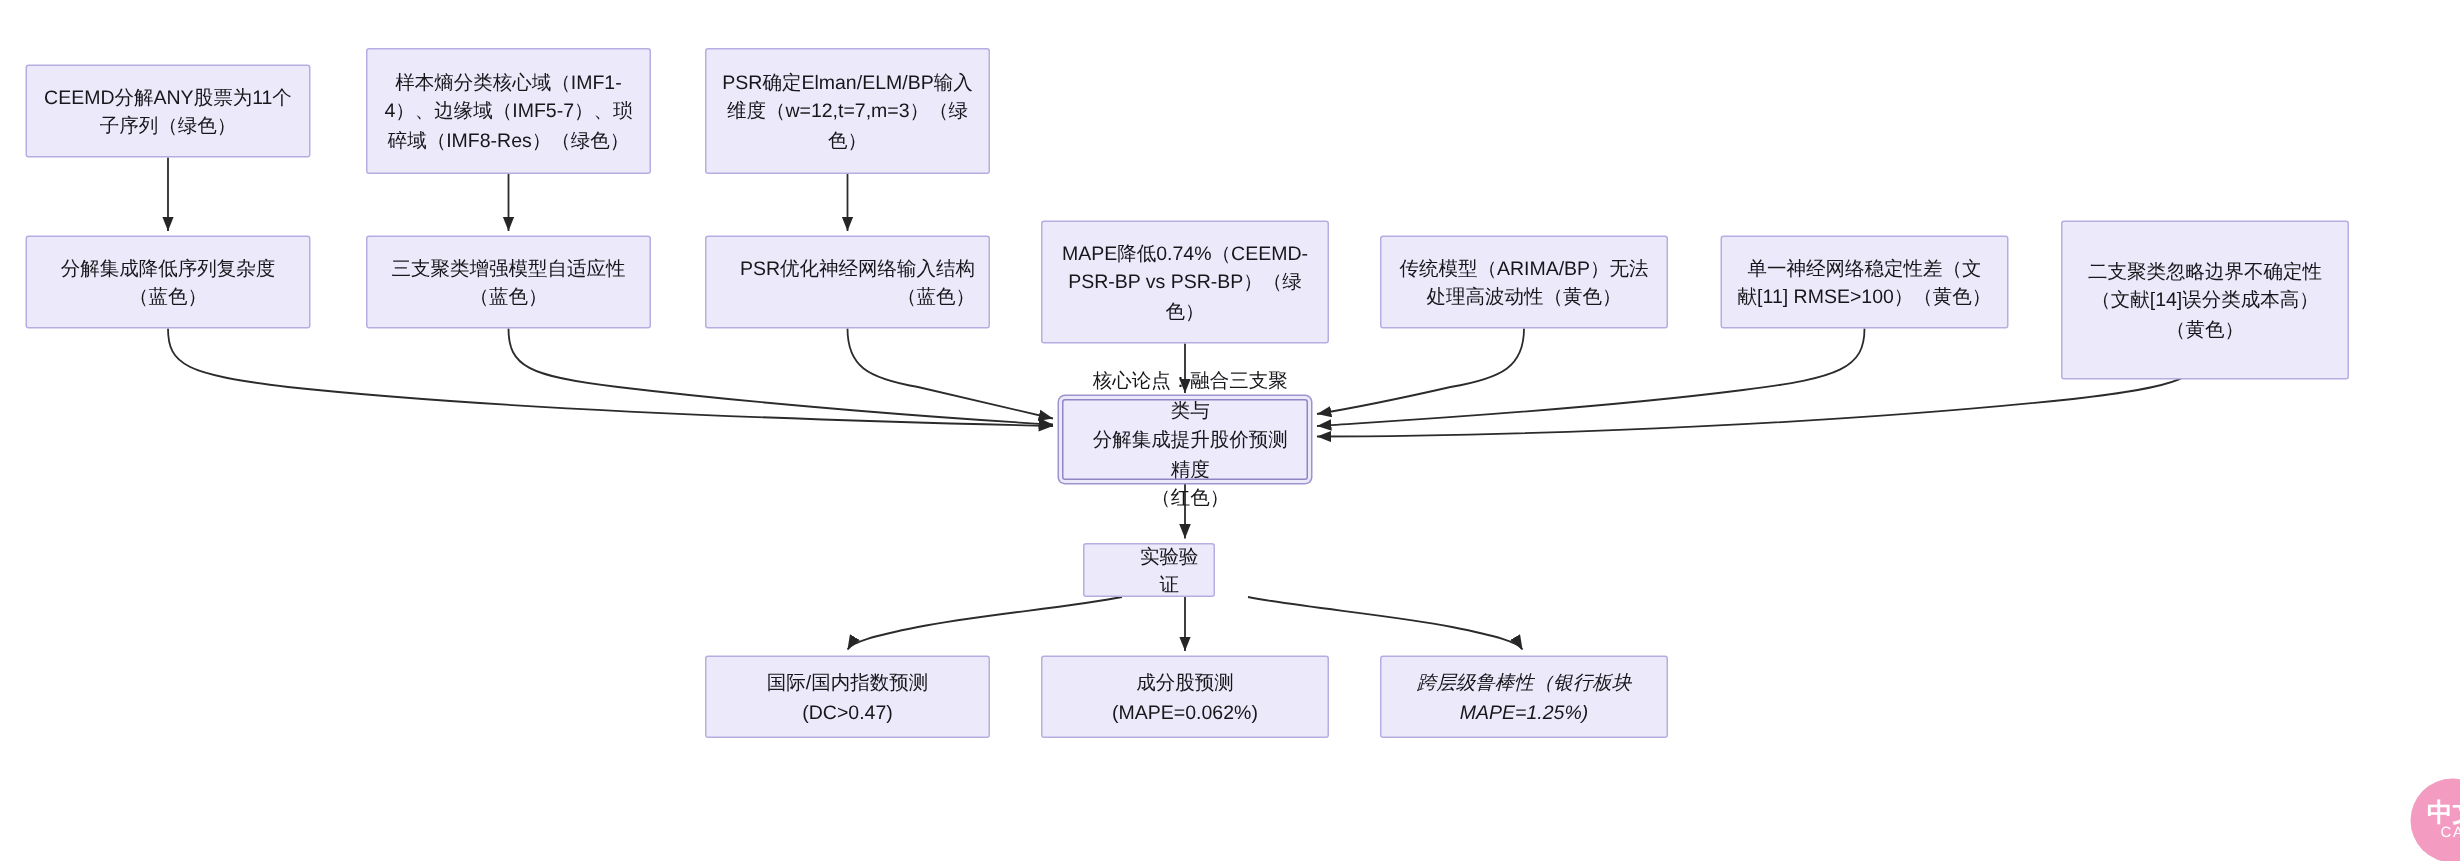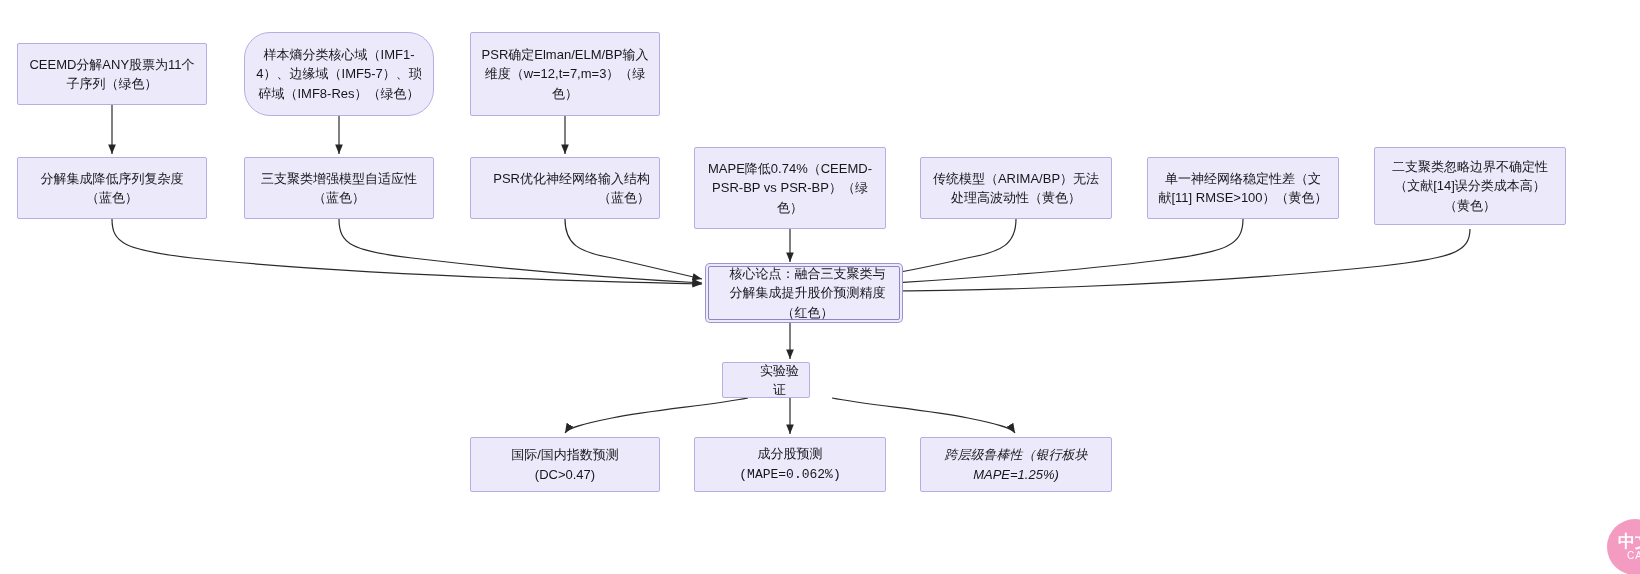--- a/index.html
+++ b/index.html
@@ -109,21 +109,21 @@
       <path d="M778,398 L778,434"></path>
       <path d="M820,398 C856,405 916,410 956,418 C986,424 1000,428 1003,433"></path>
     </g>
   </svg>
 
   <div class="node" style="left:5px; top:43px; width:190px; height:62px;">
     <span class="node-label">CEEMD分解ANY股票为11个
 子序列（绿色）</span>
   </div>
 
-  <div class="node" style="left:232px; top:32px; width:190px; height:84px;border-radius:26px;">
+  <div class="node" style="left:232px; top:32px; width:190px; height:84px;">
     <span class="node-label">样本熵分类核心域（IMF1-
 4）、边缘域（IMF5-7）、琐
 碎域（IMF8-Res）（绿色）</span>
   </div>
 
   <div class="node" style="left:458px; top:32px; width:190px; height:84px;">
     <span class="node-label">PSR确定Elman/ELM/BP输入
 维度（w=12,t=7,m=3）（绿
 色）</span>
   </div>
@@ -152,42 +152,42 @@
   <div class="node" style="left:908px; top:157px; width:192px; height:62px;">
     <span class="node-label">传统模型（ARIMA/BP）无法
 处理高波动性（黄色）</span>
   </div>
 
   <div class="node" style="left:1135px; top:157px; width:192px; height:62px;justify-content:center;">
     <span class="node-label">单一神经网络稳定性差（文
 献[11] RMSE&gt;100）（黄色）</span>
   </div>
 
-  <div class="node" style="left:1362px; top:147px; width:192px; height:78px;">
+  <div class="node" style="left:1362px; top:147px; width:192px; height:106px;">
     <span class="node-label">二支聚类忽略边界不确定性
 （文献[14]误分类成本高）
 （黄色）</span>
   </div>
 
-  <div class="node core" style="left:696px; top:266px; width:192px; height:54px;padding-left:16px;">
+  <div class="node core" style="left:696px; top:266px; width:164px; height:54px;padding-left:16px;">
     <span class="node-label">核心论点：融合三支聚类与
 分解集成提升股价预测精度
 （红色）</span>
   </div>
 
   <div class="node" style="left:710px; top:362px; width:88px; height:36px;padding-left:36px;">
     <span class="node-label">实验验证</span>
   </div>
 
   <div class="node" style="left:458px; top:437px; width:190px; height:55px;">
     <span class="node-label">国际/国内指数预测
 (DC&gt;0.47)</span>
   </div>
 
-  <div class="node" style="left:682px; top:437px; width:192px; height:55px;font-family:Liberation Mono, monospace;">
+  <div class="node" style="left:682px; top:437px; width:192px; height:55px;">
     <span class="node-label">成分股预测
 (MAPE=0.062%)</span>
   </div>
 
   <div class="node" style="left:908px; top:437px; width:192px; height:55px;font-style:italic;">
     <span class="node-label">跨层级鲁棒性（银行板块
 MAPE=1.25%)</span>
   </div>
 
   <div class="watermark" style="left:1595px; top:519px;">

